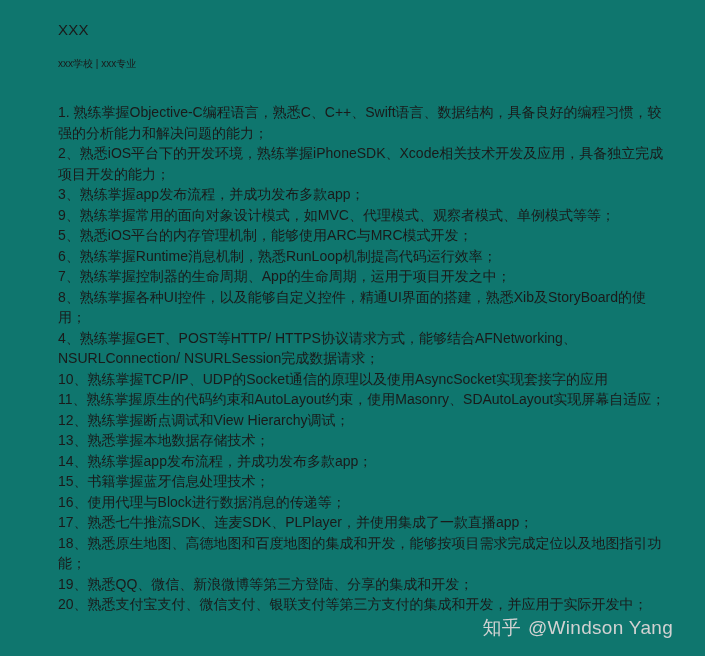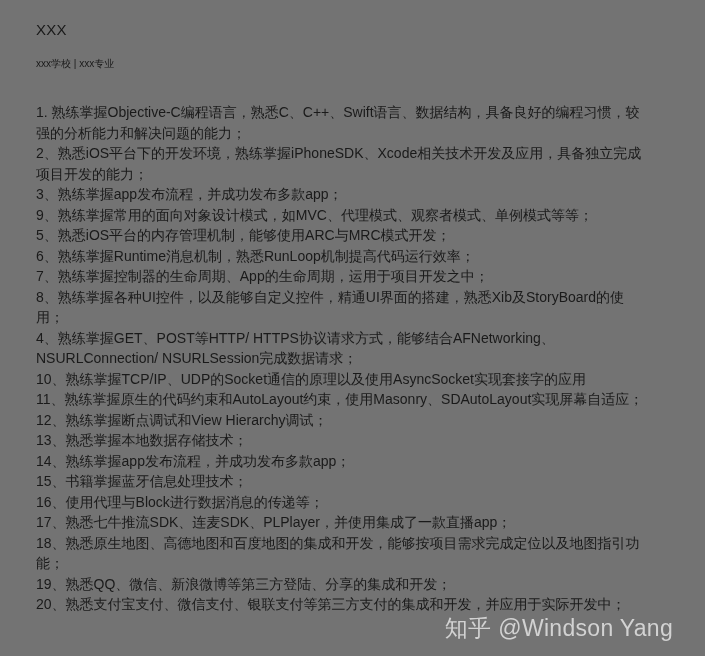--- a/index.html
+++ b/index.html
@@ -7,22 +7,22 @@
     width: 705px;
     height: 656px;
     overflow: hidden;
     background: #ffffff;
     font-family: "Liberation Sans", "DejaVu Sans", sans-serif;
   }
   .page {
     position: relative;
     width: 705px;
     height: 656px;
-    background: #737373;
-    padding: 20px 42px 0 36px;
+    background: #0f766e;
+    padding: 20px 42px 0 58px;
     color: #1a1a1a;
   }
   .name {
     font-size: 15px;
     line-height: 20px;
     color: #1a1a1a;
     margin-bottom: 14px;
     letter-spacing: 0.2px;
   }
   .edu {
@@ -36,21 +36,21 @@
     font-size: 14px;
     line-height: 20.5px;
     color: #1a1a1a;
     word-break: break-word;
   }
   .skill { display: block; }
   .watermark {
     position: absolute;
     top: 616px;
     right: 32px;
-    font-size: 23px;
+    font-size: 19px;
     line-height: 24px;
     color: #d2d2d2;
     white-space: nowrap;
     letter-spacing: 0.3px;
   }
   .watermark .brand { margin-right: 7px; }
 </style>
 </head>
 <body>
 

